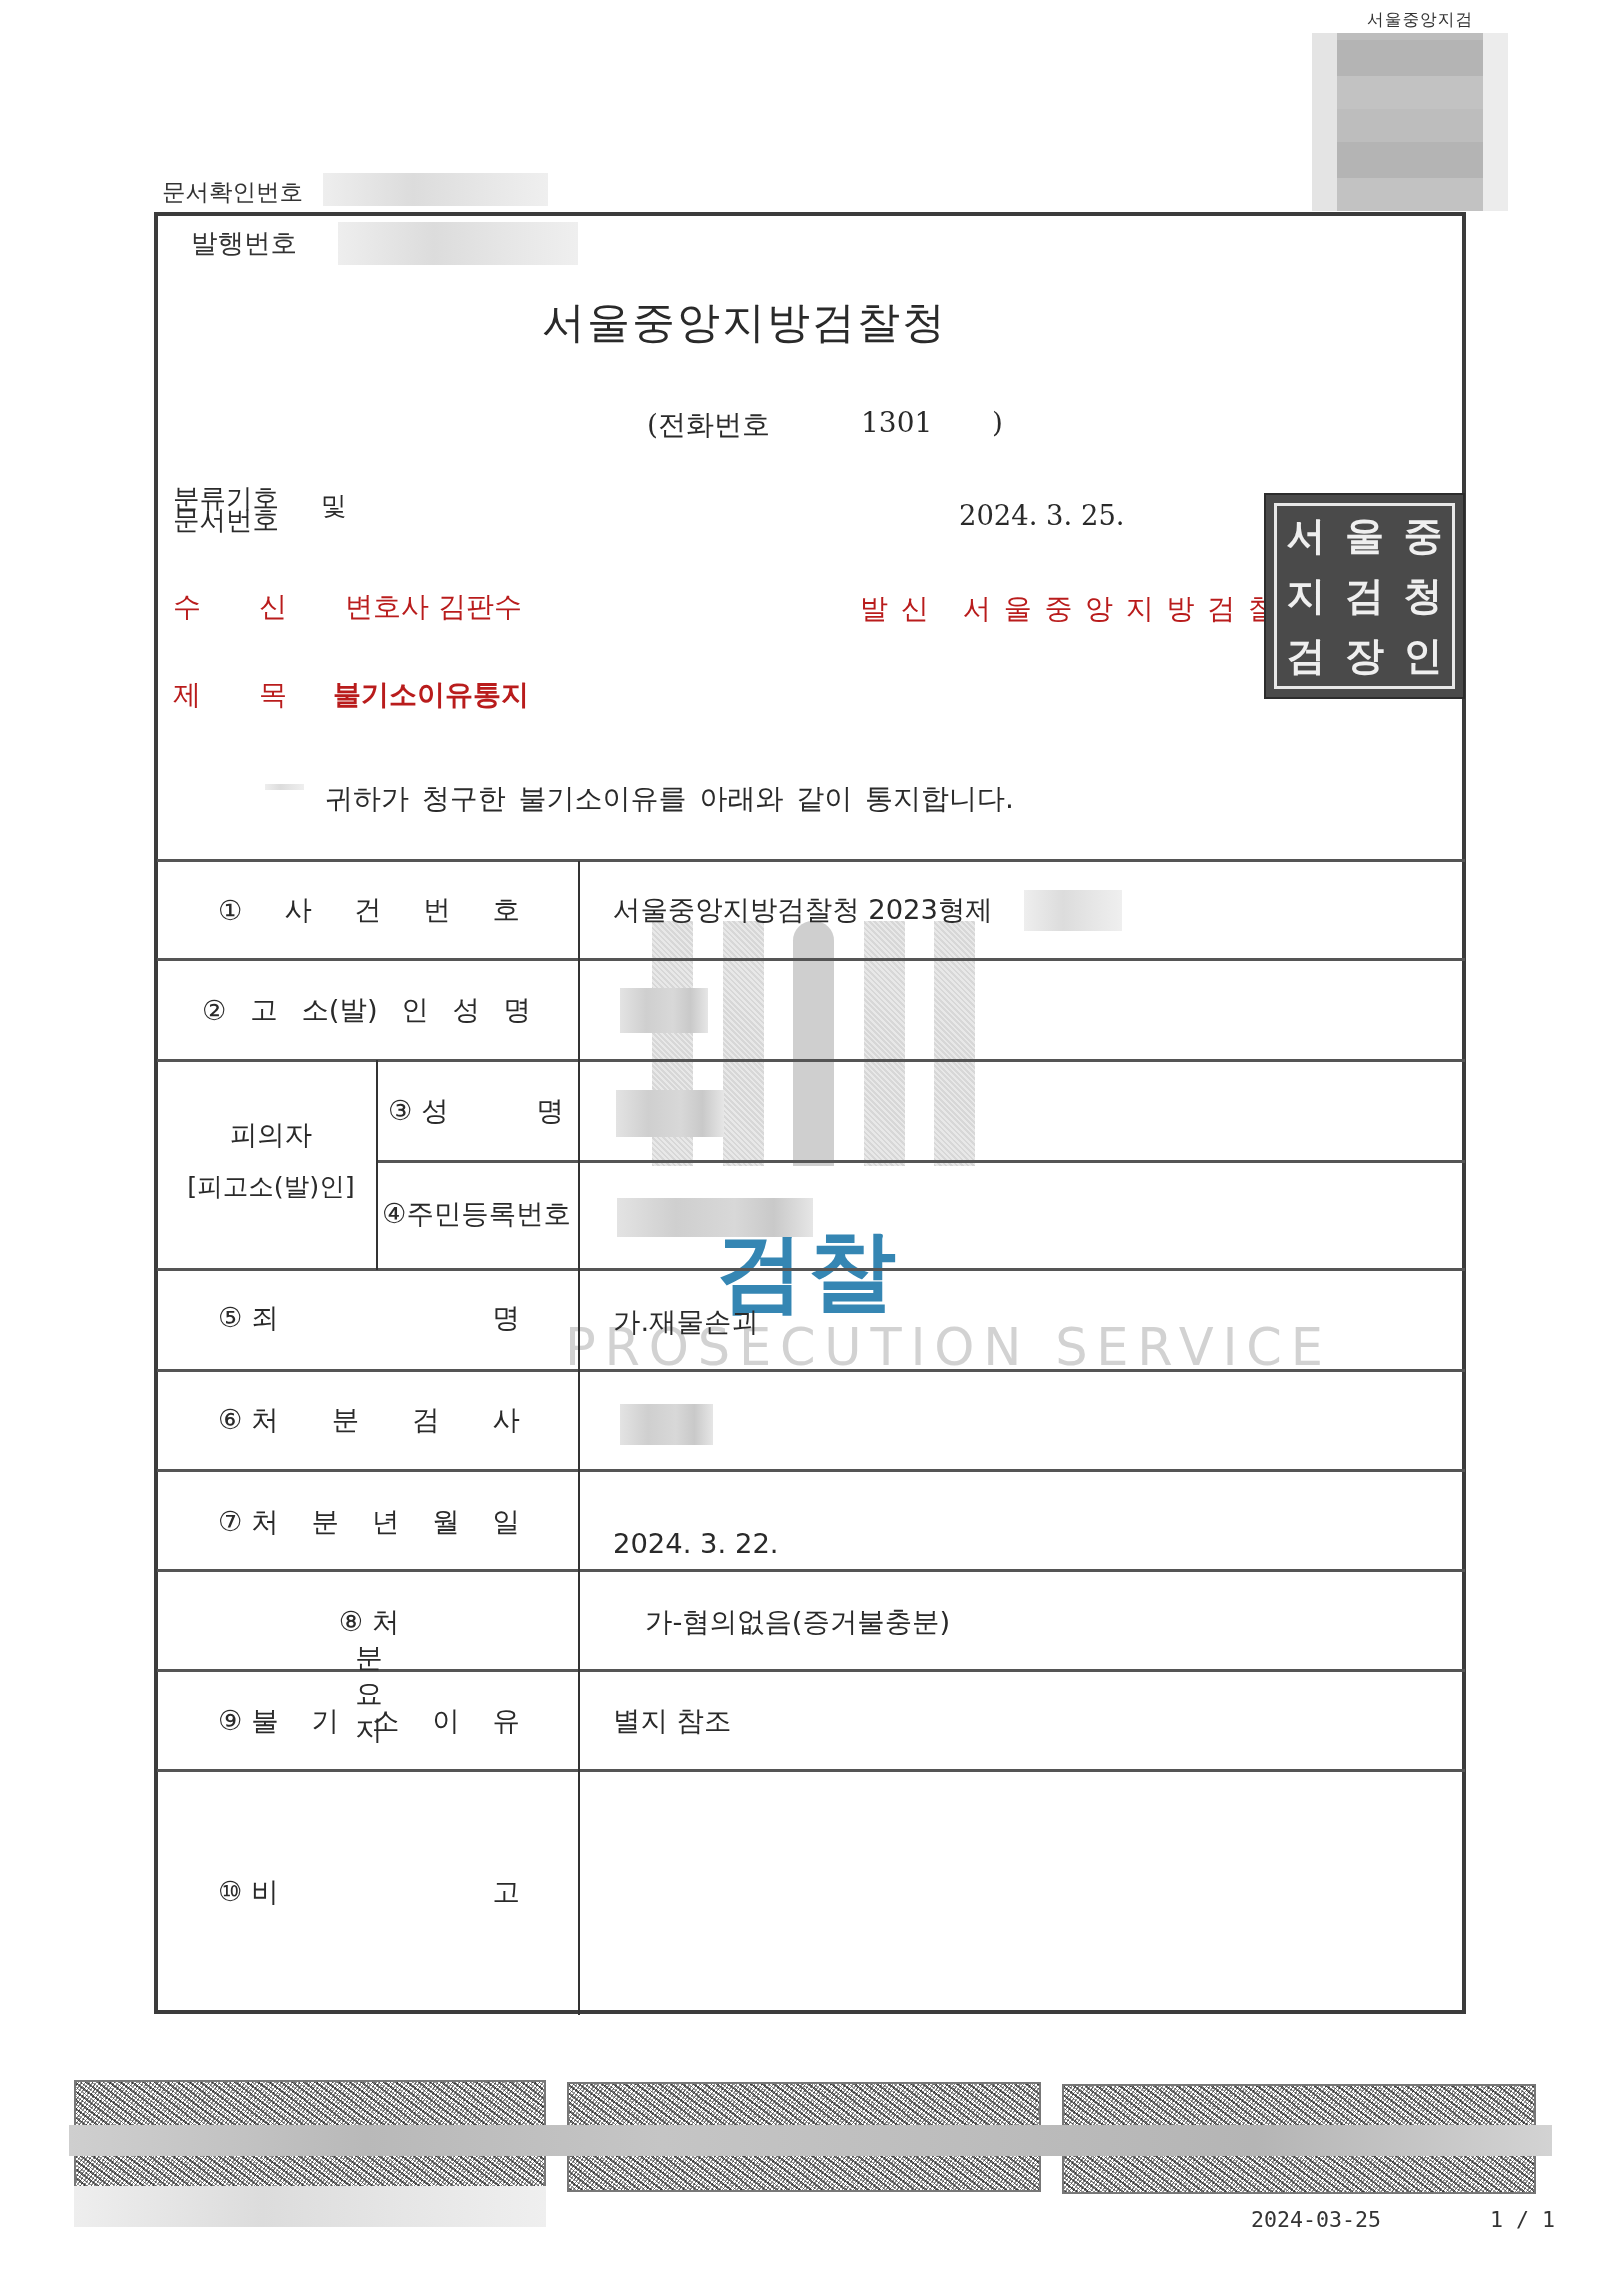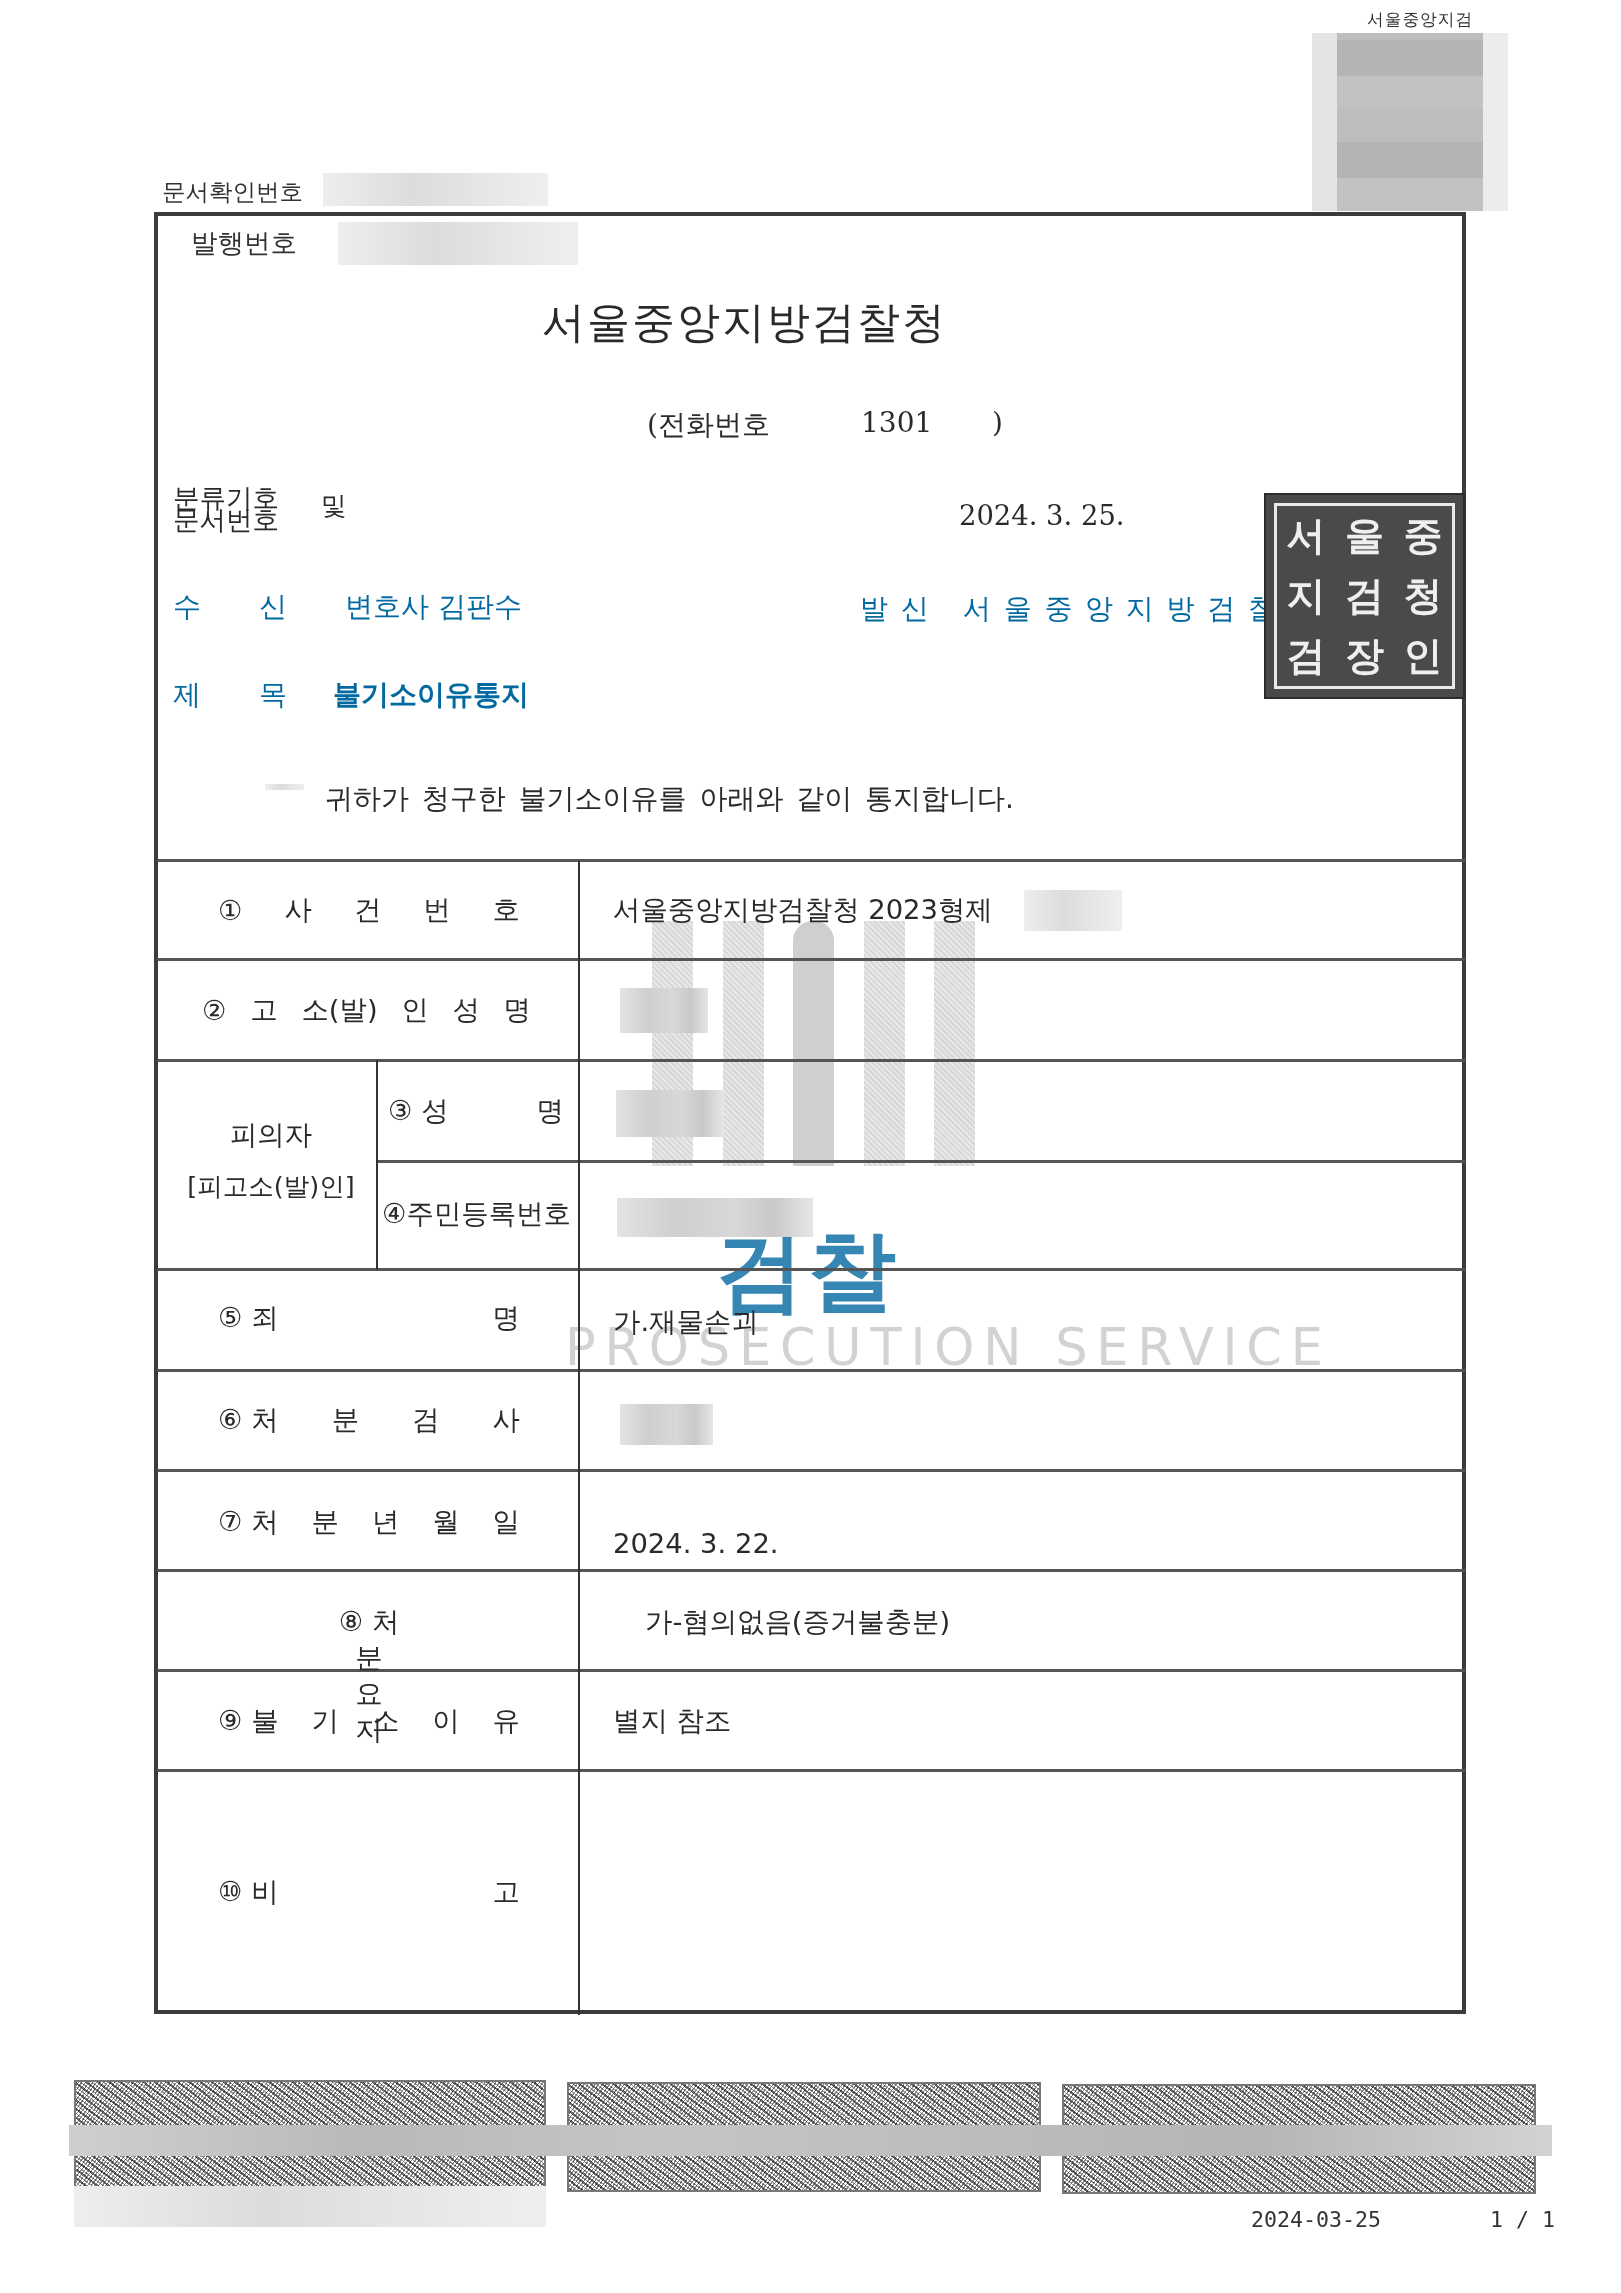--- a/index.html
+++ b/index.html
@@ -30,21 +30,21 @@
   .title { left:0; width:1489px; top:294px; text-align:center; font-size:43px; letter-spacing:2px; color:#2a2a2a; font-family:"DejaVu Sans","Liberation Sans",sans-serif; font-weight:300; }
   .phone { left:647px; top:406px; font-size:28px; color:#2a2a2a; }
   .phone-num { left:861px; top:406px; font-size:28px; }
   .phone-close { left:992px; top:406px; font-size:28px; }
 
   .cls-label1 { left:173px; top:486px; font-size:26.5px; line-height:23.5px; }
   .cls-label2 { left:173px; top:508px; font-size:26.5px; line-height:23.5px; }
   .cls-and { left:321px; top:488px; font-size:25.5px; }
   .date-issue { left:959px; top:500px; font-size:27.4px; }
 
-  .row-lbl { font-size:28px; font-family:"DejaVu Sans","Liberation Sans",sans-serif; color:#0369a1; }
+  .row-lbl { font-size:28px; font-family:"DejaVu Sans","Liberation Sans",sans-serif; color:#b91c1c; }
   .recv-label { left:173px; top:588px; word-spacing:49px; }
   .recv-value { left:345px; top:588px; }
   .send-label { left:860px; top:590px; letter-spacing:12.7px; }
   .subj-label { left:173px; top:676px; word-spacing:49px; }
   .subj-value { left:333px; top:676px; font-weight:bold; }
 
   .seal { left:1264px; top:493px; width:201px; height:206px; background:#4a4a4a; border:2.9px solid #2c2c2c; box-sizing:border-box; padding:7.8px; }
   .seal-inner { width:100%; height:100%; border:3.9px solid #e8e8e8; box-sizing:border-box; display:grid; grid-template-columns:repeat(3,1fr); grid-template-rows:repeat(3,1fr); }
   .seal-inner span { color:#efefef; font-family:"DejaVu Sans","Liberation Sans",sans-serif; font-weight:bold; font-size:39px; display:flex; align-items:center; justify-content:center; }
 

